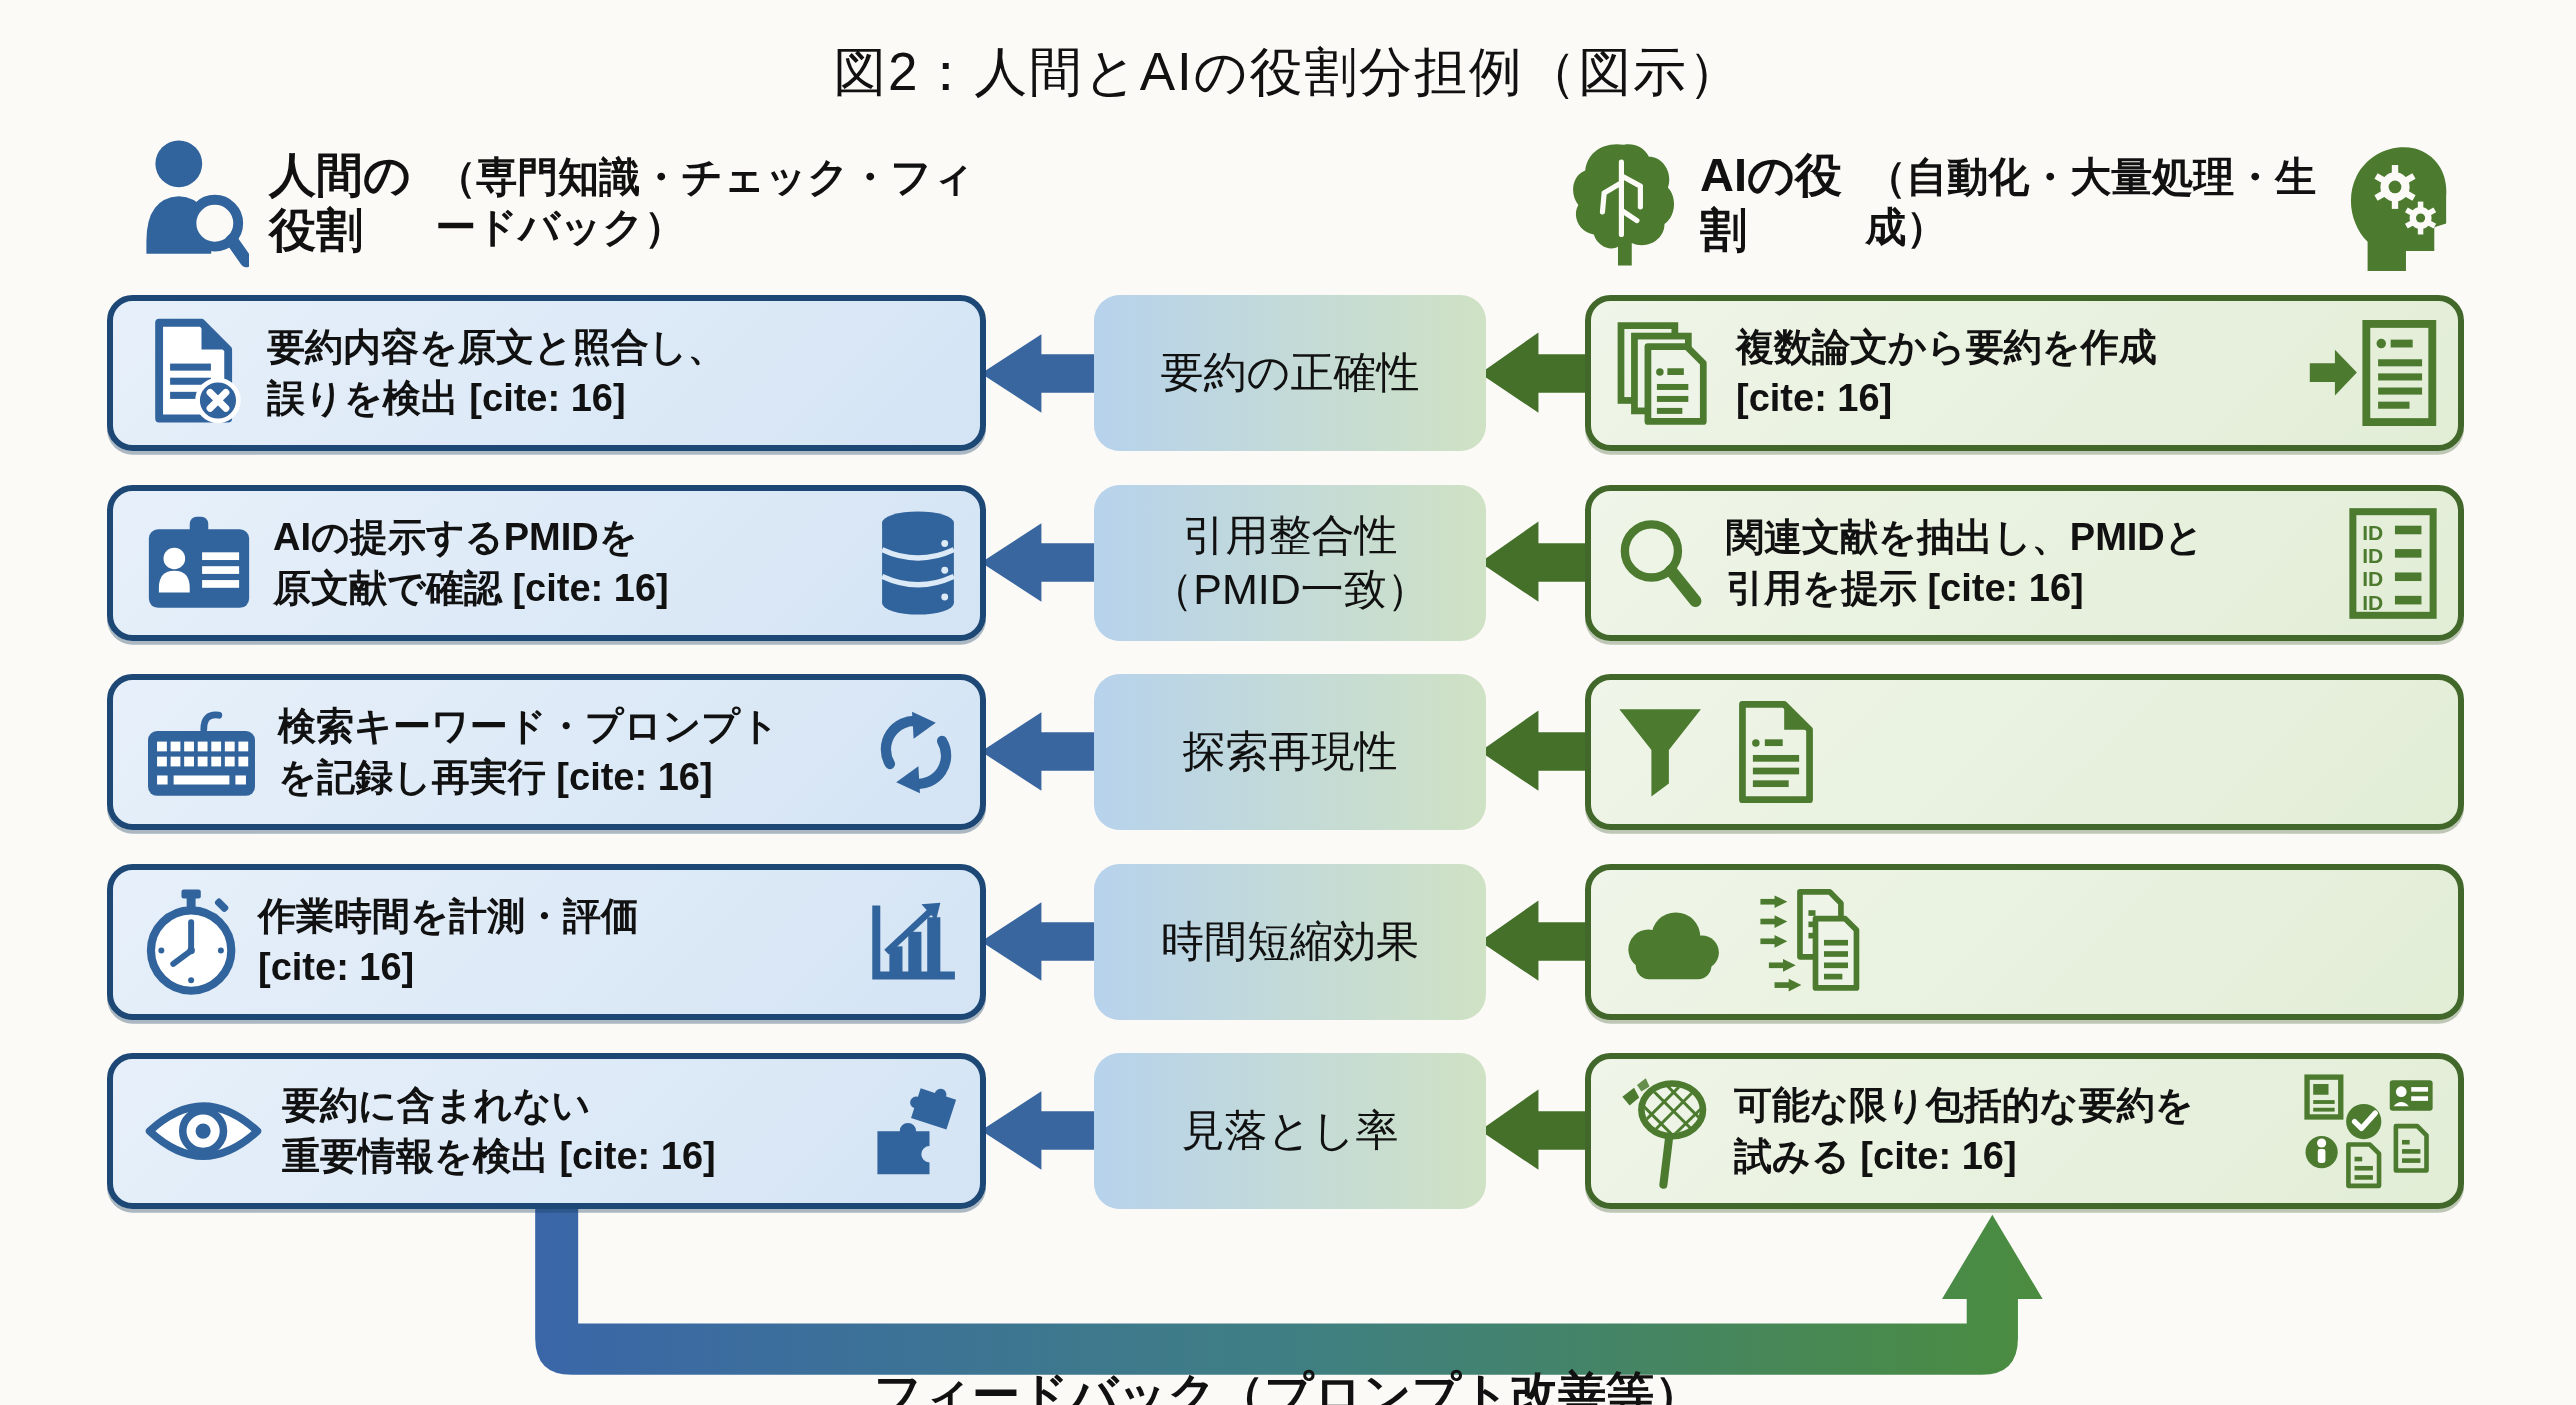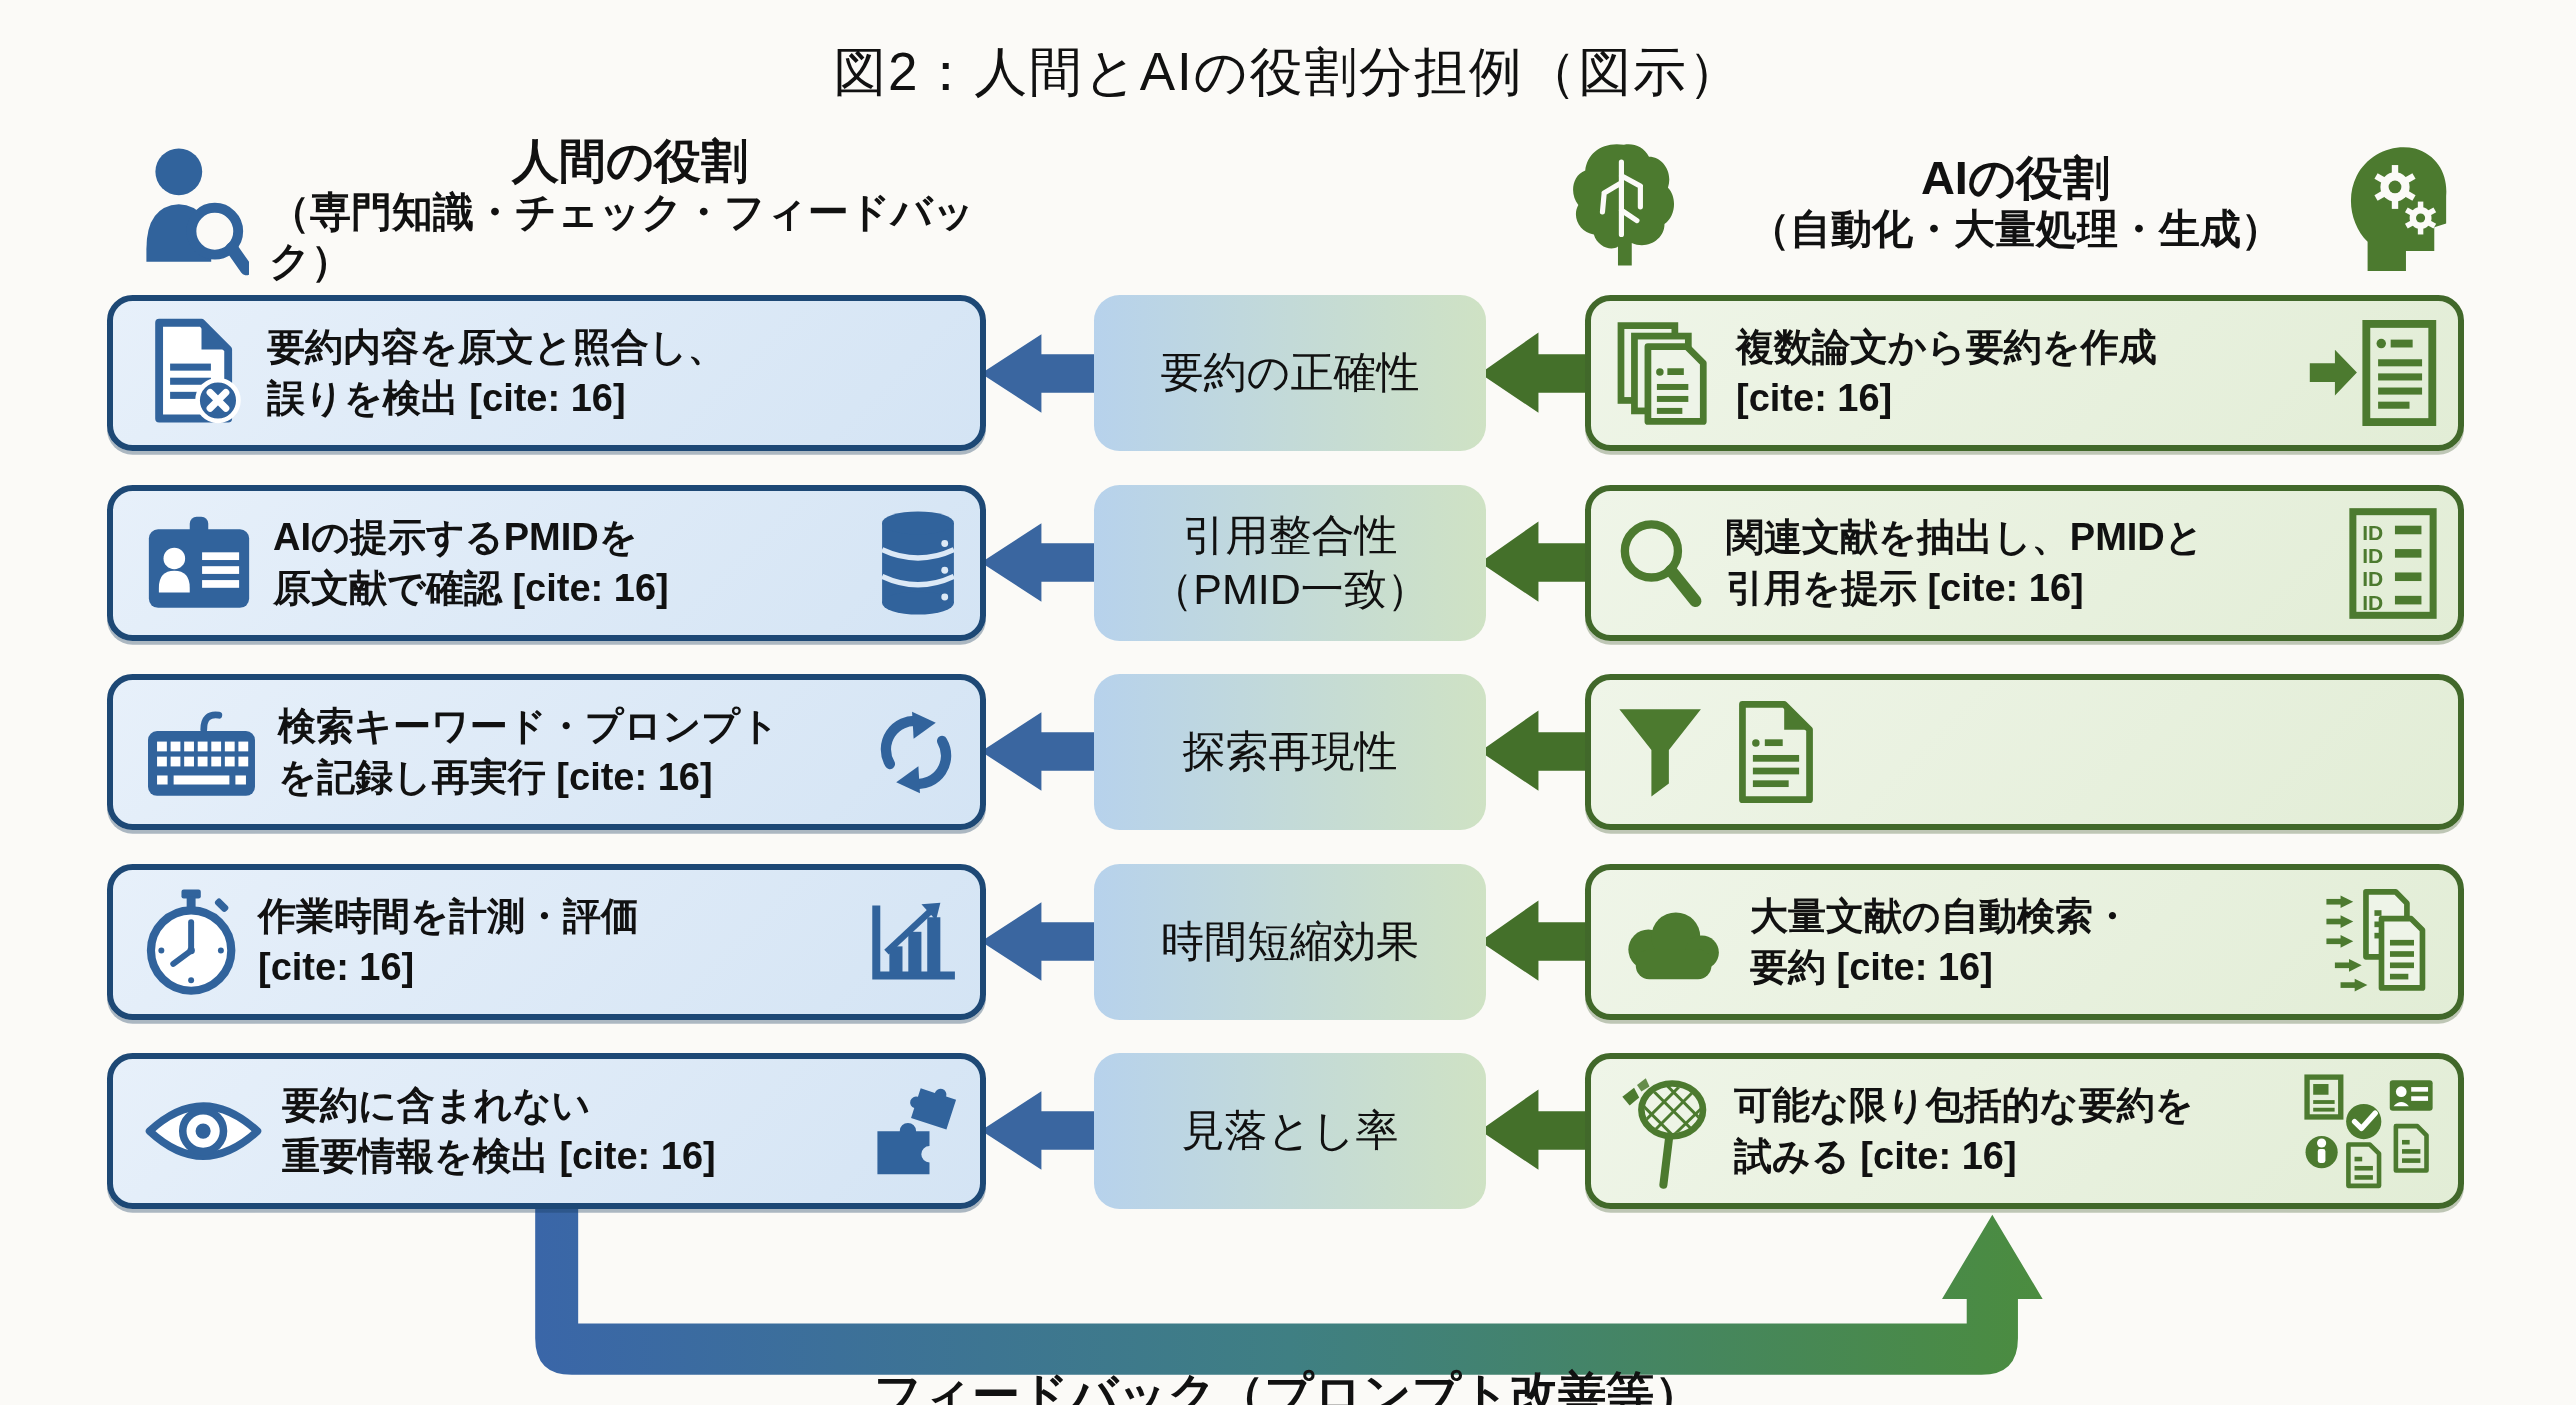--- a/index.html
+++ b/index.html
@@ -9,21 +9,21 @@
     font-family:"Liberation Sans","DejaVu Sans",sans-serif;
     color:#111;
   }
   .fig-title{
     position:absolute;top:12.8px;left:0;width:100%;text-align:center;
     font-size:53px;font-weight:normal;letter-spacing:1.8px;margin-top:24px;
   }
   .hdr{position:absolute;top:134px;display:flex;align-items:center}
   .hdr-left{left:117px;width:874px}
   .hdr-right{left:1544px;width:926px}
-  .hdr-textcol{flex:1;display:flex;flex-direction:column;align-items:center}
+  .hdr-textcol{flex:1;display:flex;flex-direction:row;align-items:center}
   .hdr-title{font-size:47px;font-weight:bold;line-height:1.15}
   .hdr-sub{font-size:41px;font-weight:bold;line-height:1.2}
   .box{
     position:absolute;height:156px;border-radius:25.6px;
     display:flex;align-items:center;box-sizing:border-box;z-index:3;
   }
   .box.human{
     left:107px;width:879px;
     background:linear-gradient(135deg,#e7f0fa 0%,#d4e4f4 100%);
     border:6.4px solid #1d4875;
@@ -323,22 +323,20 @@
     <polygon points="72,8 98,6 92,30" fill="#31639c"></polygon>
   </svg>
 </div>
 <div class="box ai" style="top:864px">
   <svg class="icon-left" width="115" height="79" viewBox="0 0 155 105">
     <circle cx="45" cy="62" r="27" fill="#4c7a2f"></circle>
     <circle cx="82" cy="45" r="33" fill="#4c7a2f"></circle>
     <circle cx="117" cy="66" r="23" fill="#4c7a2f"></circle>
     <rect x="28" y="62" width="102" height="40" rx="18" fill="#4c7a2f"></rect>
   </svg>
-  <div class="box-text">大量文献の自動検索・
-要約 [cite: 16]</div>
   <svg class="icon-right" width="113" height="108" viewBox="0 0 160 150">
     <g stroke="#4c7a2f" stroke-width="8">
       <line x1="2" y1="18" x2="24" y2="18"></line>
         <line x1="2" y1="46" x2="24" y2="46"></line>
       <line x1="2" y1="74" x2="24" y2="74"></line>
         <line x1="14" y1="108" x2="36" y2="108"></line>
       <line x1="22" y1="136" x2="44" y2="136"></line>
     </g>
     <g fill="#4c7a2f">
       <polygon points="22,9 40,18 22,27"></polygon>

